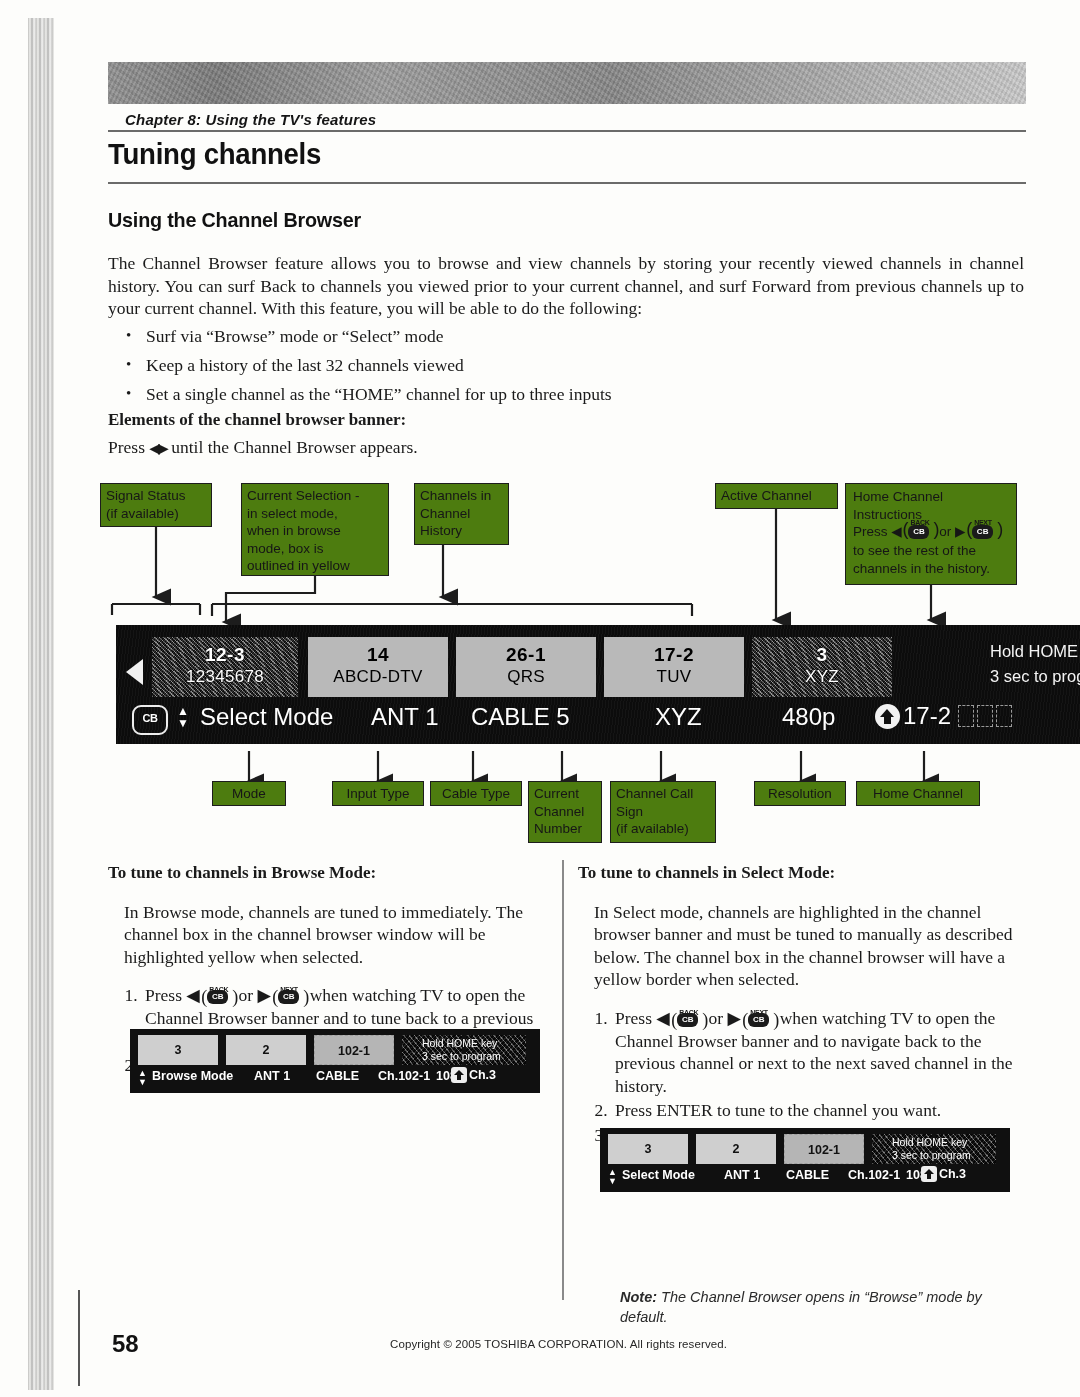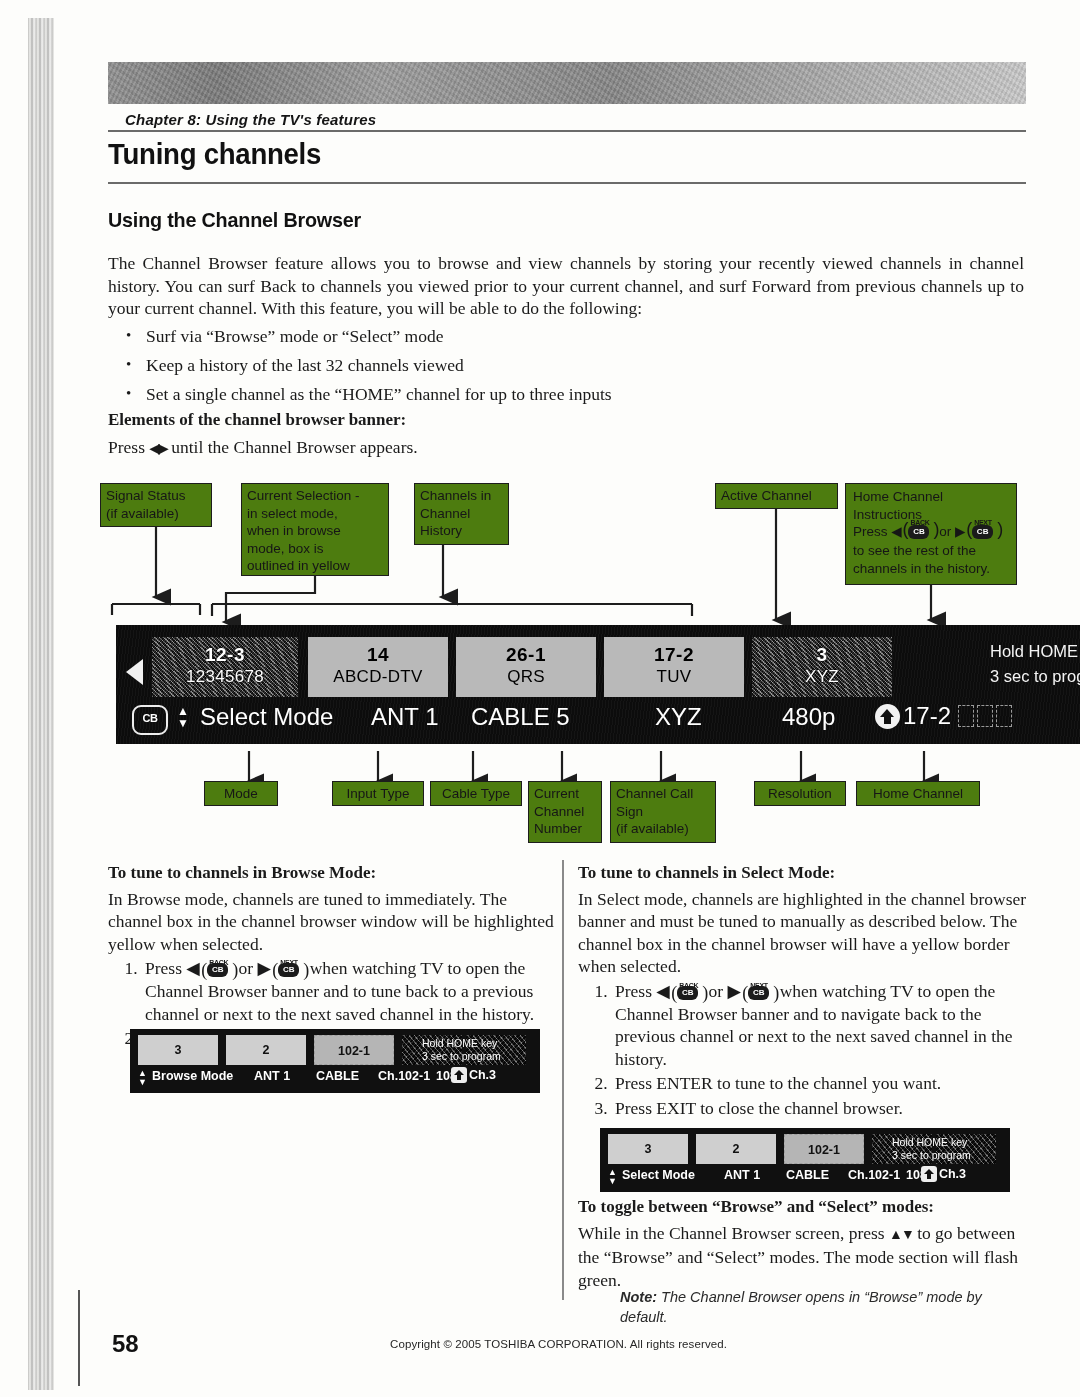--- a/index.html
+++ b/index.html
@@ -350,21 +350,21 @@
     position: absolute;
     width: 452px;
     font-size: 17.5px;
     line-height: 22.6px;
   }
   .col h4 {
     margin: 0 0 3px 0;
     font-size: 17px;
     font-weight: bold;
   }
-  .col p { margin: 0; text-align: left; }
+  .col p { margin: 16px; text-align: left; }
   ol.steps {
     margin: 2px 0 0 0;
     padding-left: 34px;
   }
   ol.steps li {
     margin-top: 2px;
     line-height: 22.6px;
     padding-left: 3px;
   }
 
@@ -662,21 +662,21 @@
         <span>17-2</span>
         <span class="slots">
           <span class="slot"></span>
           <span class="slot"></span>
           <span class="slot"></span>
         </span>
       </div>
     </div>
   </div>
 
-  <div class="cbox center" style="left:104px; top:781px; width:74px; height:25px;">
+  <div class="cbox center" style="left:112px; top:781px; width:74px; height:25px;">
     <div>Mode</div>
   </div>
   <div class="cbox center" style="left:232px; top:781px; width:92px; height:25px;">
     <div>Input Type</div>
   </div>
   <div class="cbox center" style="left:330px; top:781px; width:92px; height:25px;">
     <div>Cable Type</div>
   </div>
   <div class="cbox" style="left:428px; top:781px; width:74px; height:62px;">
     <div>Current</div>
@@ -797,28 +797,20 @@
       <div class="m" style="left:186px;">CABLE</div>
       <div class="m" style="left:248px;">Ch.102-1</div>
       <div class="m" style="left:306px;">1080i</div>
       <div class="mhome">
         <span class="hc"></span>
         <span>Ch.3</span>
       </div>
     </div>
   </div>
 
-  <div class="col" style="left:478px; top:1196px;">
-    <h4>To toggle between “Browse” and “Select” modes:</h4>
-    <p>
-      <span>While in the Channel Browser screen, press</span>
-      <span class="arrow-pair">▲▼</span>
-      <span>to go between the “Browse” and “Select” modes.  The mode section will flash green.</span>
-    </p>
-  </div>
 
   <div class="note" style="left:520px; top:1287px;">
     <b>Note:</b>
     <span>The Channel Browser opens in “Browse” mode by default.</span>
   </div>
 
   <div class="pagenum">58</div>
   <div class="copyright">Copyright © 2005 TOSHIBA CORPORATION. All rights reserved.</div>
 </div>
 

